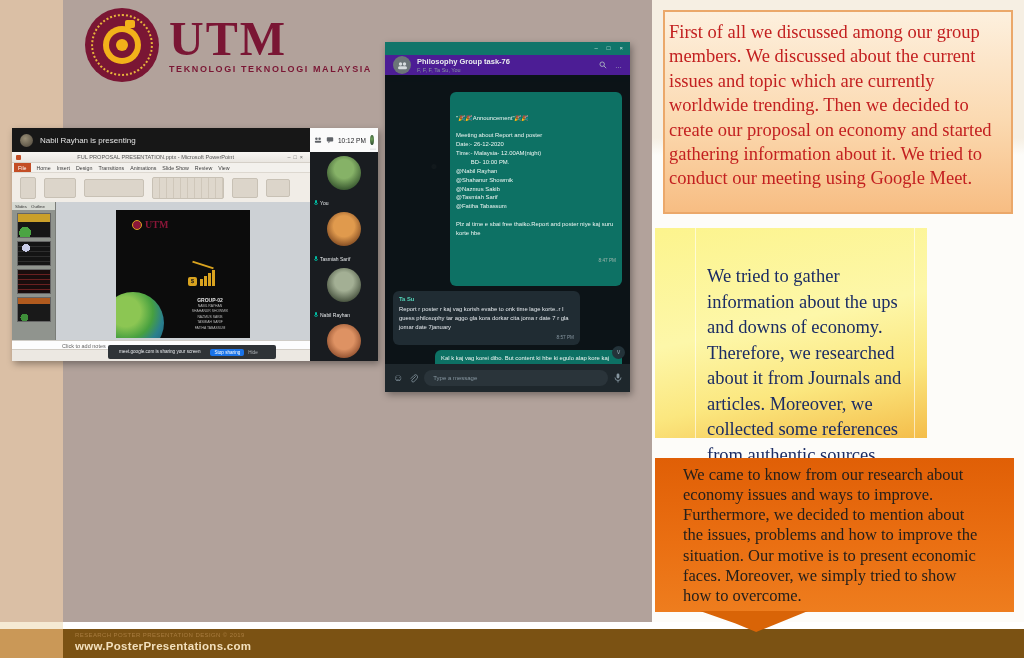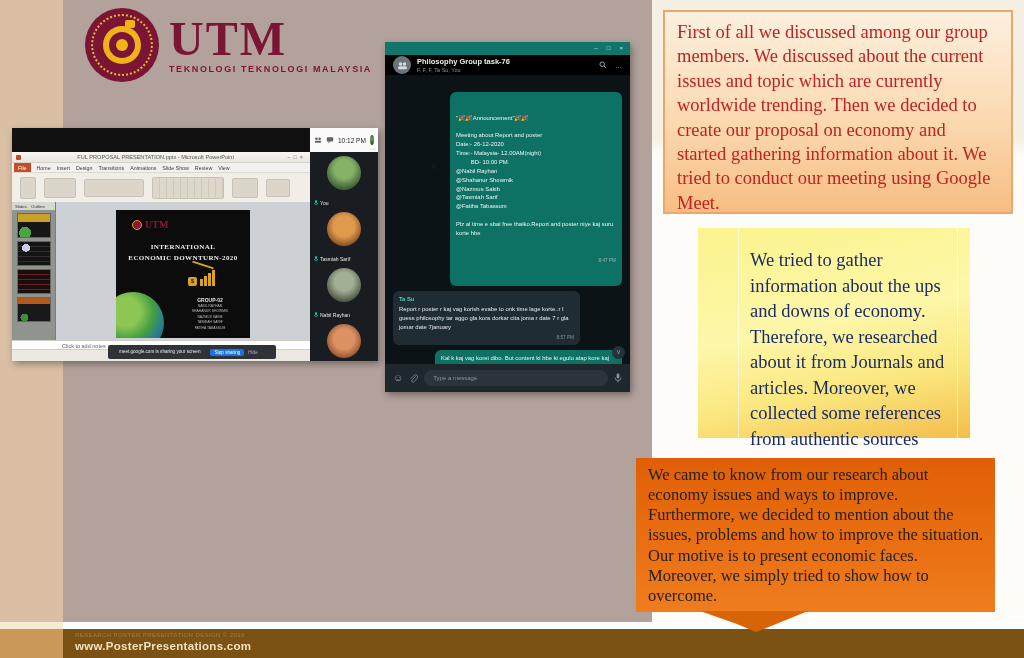--- a/index.html
+++ b/index.html
@@ -91,21 +91,21 @@
   .pa2{background:radial-gradient(circle at 50% 42%,#e09a4d 0 40%,#8a5226 75%,#5c3518 100%);}
   .pa3{background:radial-gradient(circle at 50% 40%,#a3af94 0 35%,#4c5743 75%,#353f30 100%);}
   .pa4{background:radial-gradient(circle at 50% 45%,#de9263 0 40%,#8a4a2a 80%);}
   .pname{position:absolute;left:4px;bottom:2px;display:flex;align-items:center;gap:2px;}
   .pname span{font-size:5px;color:#e6e9eb;white-space:nowrap;}
 
   
   .wa{left:385px;top:42px;width:245px;height:350px;background:#0b1317;box-shadow:2px 3px 7px rgba(0,0,0,.35);}
   .wa-titlebar{height:13px;background:#10756a;display:flex;justify-content:flex-end;align-items:center;gap:9px;padding:0 7px;box-sizing:border-box;}
   .wa-titlebar span{font-size:6px;color:#d4ece8;line-height:13px;}
-  .wa-header{height:20px;background:#000000;display:flex;align-items:center;gap:6px;padding:0 8px;box-sizing:border-box;}
+  .wa-header{height:20px;background:#4c1d95;display:flex;align-items:center;gap:6px;padding:0 8px;box-sizing:border-box;}
   .wa-avatar{width:18px;height:18px;border-radius:50%;background:#6b7478;display:flex;align-items:center;justify-content:center;flex:0 0 auto;}
   .wa-titles{flex:1;min-width:0;}
   .wa-title{font-size:7.5px;font-weight:bold;color:#e9edef;white-space:nowrap;}
   .wa-sub{font-size:5.5px;color:#8696a0;margin-top:1px;white-space:nowrap;}
   .wa-actions{display:flex;align-items:center;gap:8px;}
   .wa-actions .dots{font-size:7px;color:#aebac1;}
   .wa-chat{position:absolute;top:40px;bottom:28px;left:0;right:0;background:
       radial-gradient(circle at 20% 30%,rgba(255,255,255,.025) 0 2px,transparent 3px),
       radial-gradient(circle at 70% 60%,rgba(255,255,255,.02) 0 2px,transparent 3px),#0c1317;
       display:flex;flex-direction:column;gap:5px;padding:6px 8px;box-sizing:border-box;overflow:hidden;}
@@ -121,28 +121,28 @@
   .wa-field{flex:1;height:16px;background:#2a343a;border-radius:9px;font-size:6px;color:#8696a0;line-height:16px;padding-left:9px;}
   .emoji{font-size:10px;color:#8696a0;line-height:10px;}
 
   
   .heading{left:70px;top:490px;width:560px;text-align:center;font-weight:bold;font-size:26px;line-height:1.3;color:#121212;}
 
   
   .boxtext{font-family:"Liberation Serif",serif;}
   .box1{left:663px;top:10px;width:350px;height:204px;box-sizing:border-box;border:2px solid #eba86a;
         background:linear-gradient(180deg,#fdf0de 0%,#fbd9b0 55%,#f7bd83 100%);
-        padding:8px 12px;font-size:18.5px;line-height:1.32;color:#c32020;}
+        padding:8px 4px;font-size:18.5px;line-height:1.32;color:#c32020;}
   .box2{left:655px;top:228px;width:272px;height:210px;box-sizing:border-box;
         background:linear-gradient(168deg,#fcf48d 0%,#fdf7a9 45%,#fbe77f 72%,#f4bd4a 100%);
-        padding:20px 14px 10px 52px;font-size:18.5px;line-height:1.38;color:#1b2c64;position:absolute;margin-left:43px;}
+        padding:36px 14px 10px 52px;font-size:18.5px;line-height:1.38;color:#1b2c64;position:absolute;}
   .box2 .vline{position:absolute;top:0;bottom:0;width:1px;background:rgba(255,255,255,.6);}
-  .box3{left:636px;top:458px;width:359px;height:154px;box-sizing:border-box;
+  .box3{left:655px;top:458px;width:359px;height:154px;box-sizing:border-box;
         background:linear-gradient(180deg,#e05f06 0%,#ea6f12 55%,#ee7d1e 100%);
-        padding:7px 12px;font-size:16.5px;line-height:1.22;color:#26201b;}
+        padding:7px 28px;font-size:16.5px;line-height:1.22;color:#26201b;}
   .box3-tail{left:700px;top:611px;width:108px;height:21px;background:#d96407;
              clip-path:polygon(0 0,100% 0,52% 100%,33% 60%);}
 </style>
 </head>
 <body>
 
 <div class="canvas">
 
   <div class="abs strip-left"></div>
   <div class="abs right-col"></div>
@@ -161,20 +161,24 @@
       <div class="core"></div>
       <div class="hook"></div>
     </div>
     <div class="logo-text">
       <div class="acr">UTM</div>
       <div class="sub">TEKNOLOGI  TEKNOLOGI  MALAYSIA</div>
     </div>
   </div>
 
   <div class="abs meet">
+    <div class="abs meet-banner">
+      <div class="av"></div>
+      <div class="txt">Nabil Rayhan is presenting</div>
+    </div>
     <div class="abs meet-topright">
       <svg width="8" height="8" viewBox="0 0 10 10">
           <circle cx="3" cy="3.5" r="1.6" fill="#5f6368"></circle>
           <circle cx="7" cy="3.5" r="1.6" fill="#5f6368"></circle>
           <rect x="1" y="6" width="8" height="2.4" rx="1.2" fill="#5f6368"></rect>
         </svg>
       <svg width="8" height="8" viewBox="0 0 10 10">
           <rect x="1" y="1.5" width="8" height="5.5" rx="1" fill="#5f6368"></rect>
           <path d="M3 7 L3 9 L5.5 7 Z" fill="#5f6368"></path>
         </svg>
@@ -217,24 +221,20 @@
           <div class="thumb t1"></div>
           <div class="thumb t2"></div>
           <div class="thumb t3"></div>
           <div class="thumb t4"></div>
         </div>
         <div class="ppt-canvas">
           <div class="slide">
             <div class="s-logo">
               <div class="s-seal"></div>
               <div class="s-acr">UTM</div>
-            </div>
-            <div class="s-title">
-              <div>INTERNATIONAL</div>
-              <div>ECONOMIC DOWNTURN-2020</div>
             </div>
             <div class="s-arrow"></div>
             <div class="s-chart">
               <div class="s-dollar">$</div>
               <div class="s-bar" style="height:7px"></div>
               <div class="s-bar" style="height:10px"></div>
               <div class="s-bar" style="height:13px"></div>
               <div class="s-bar" style="height:16px"></div>
             </div>
             <div class="s-earth"></div>

